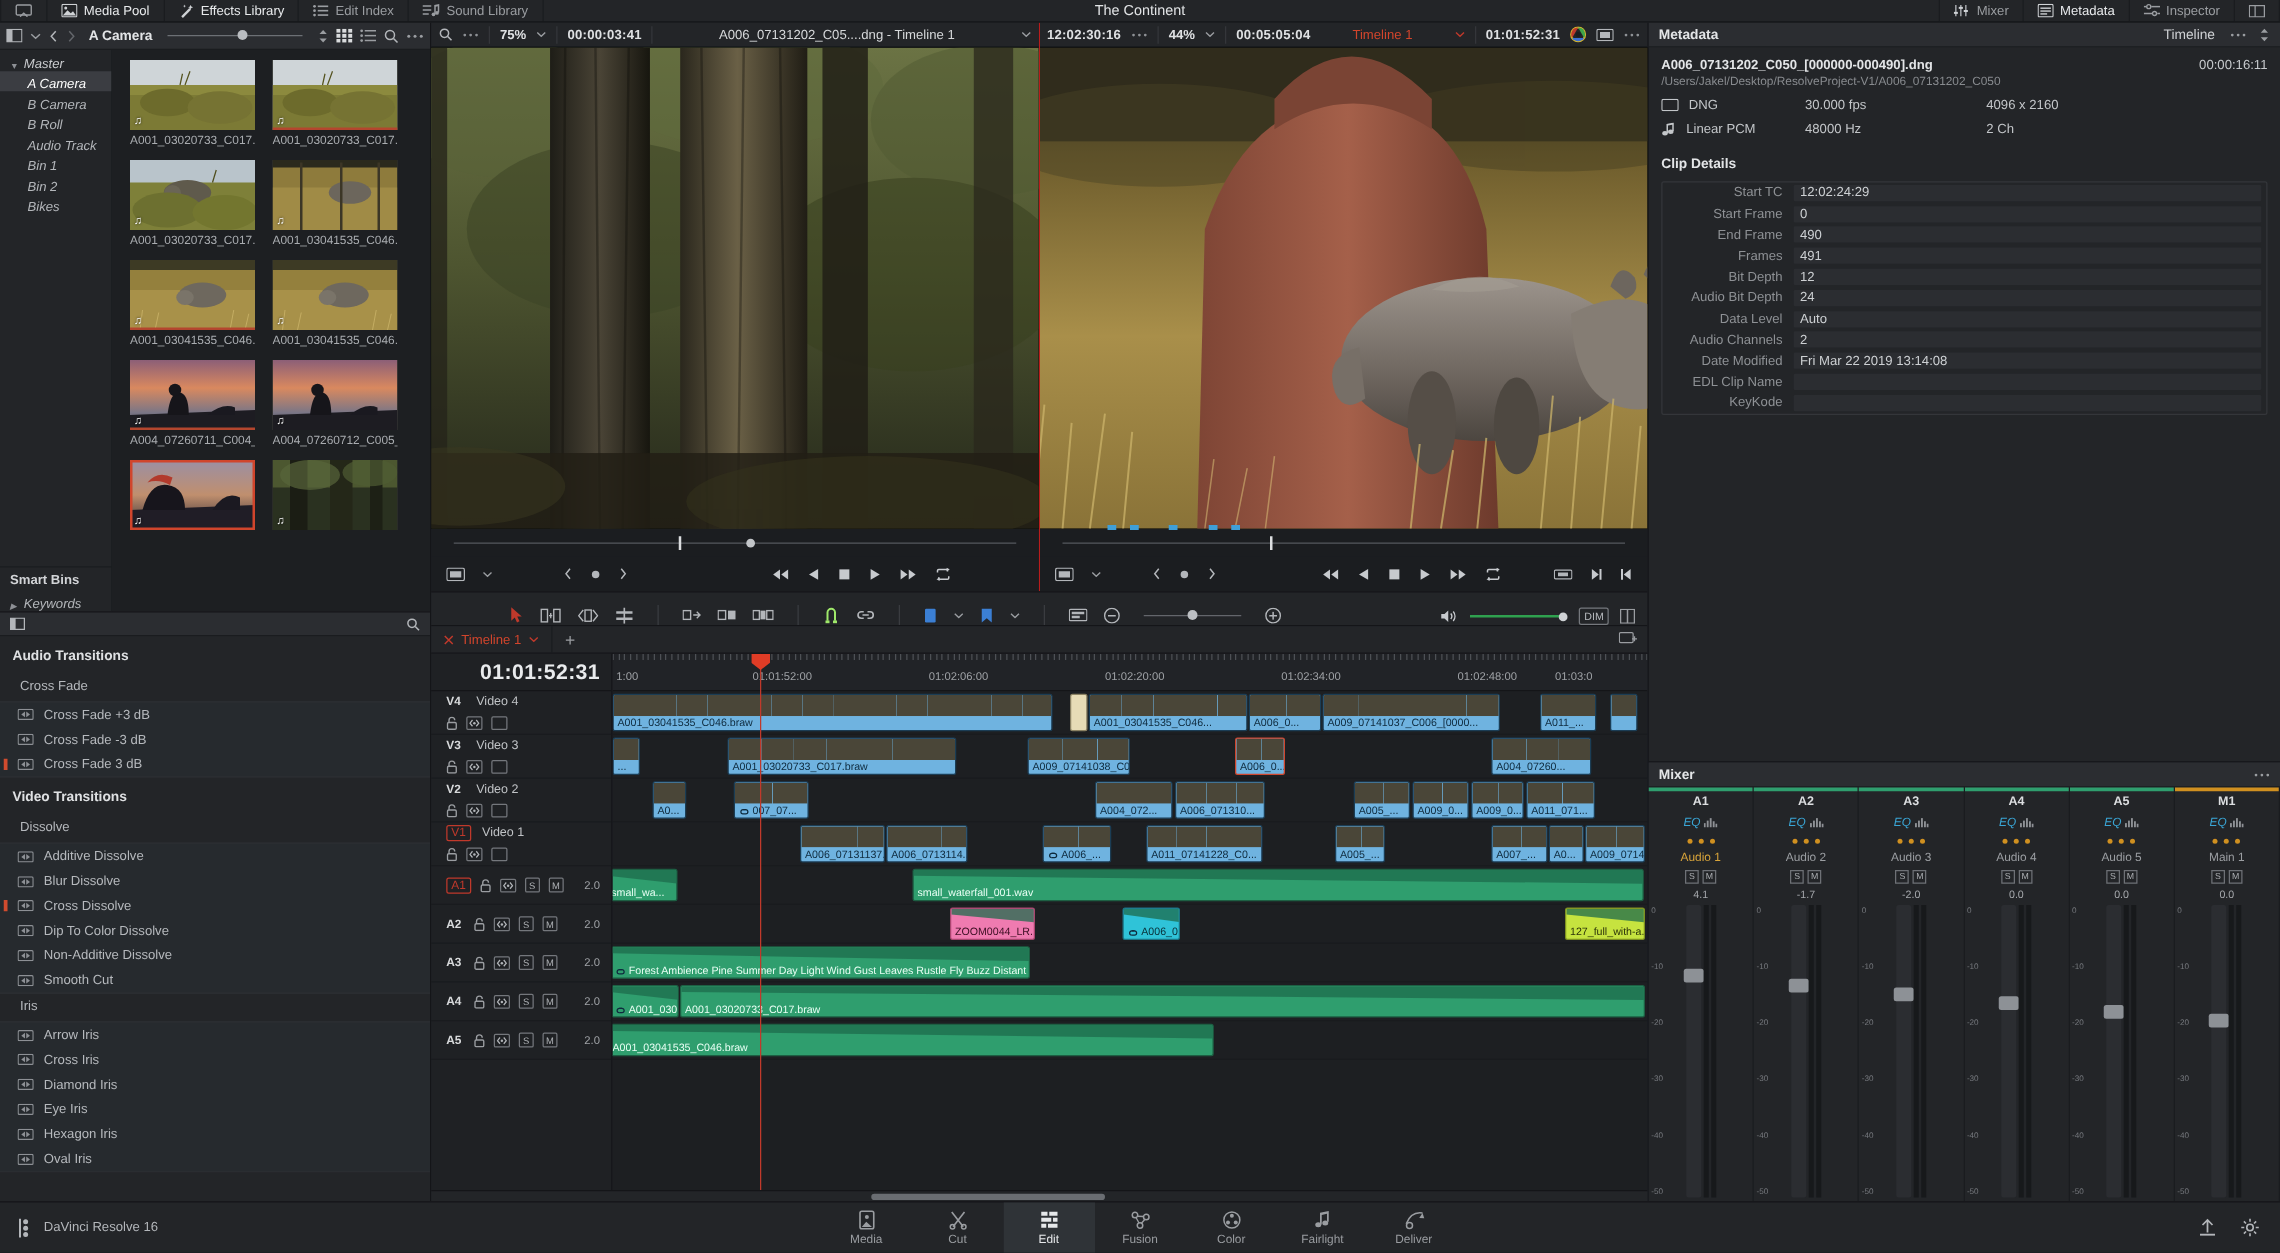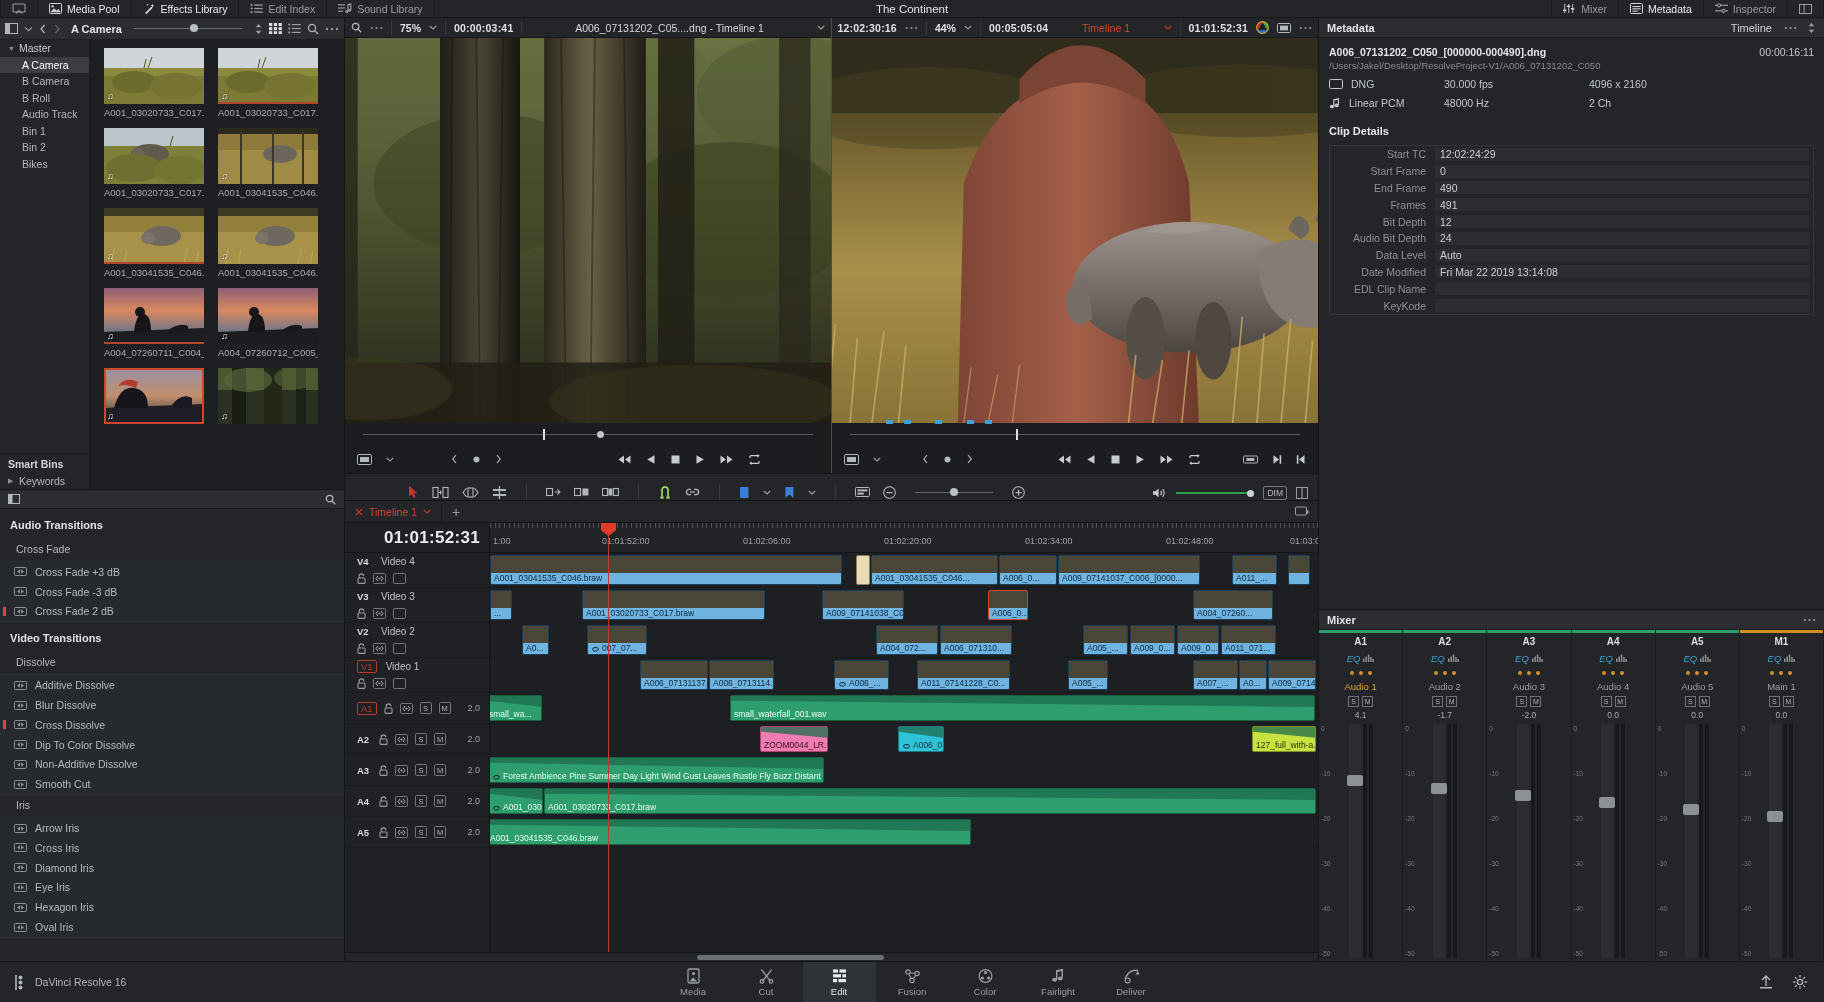--- a/index.html
+++ b/index.html
@@ -47,21 +47,21 @@
   }
   .mp-name { font-size: 11px; color: #e3e5e7; font-weight: bold; margin-left: 4px; }
   .mp-slider { flex: 1 1 auto; height: 14px; position: relative; margin: 0 6px; }
   .mp-slider .track { position: absolute; top: 6px; left: 0; right: 0; height: 1px; background: #6c7075; }
   .mp-slider .knob { position: absolute; top: 2.5px; left: 52%; width: 8px; height: 8px;
                      border-radius: 50%; background: #b9bcc0; }
 
   .mp-body { display: flex; flex: 1 1 auto; min-height: 0; }
   .bins { width: 90px; flex: 0 0 90px; background: #232528; border-right: 1px solid #1a1c1f;
           display: flex; flex-direction: column; font-size: 10.5px; }
-  .bin-row { height: 16.5px; display: flex; align-items: center; padding-left: 8px; color: #b4b7bb; }
+  .bin-row { height: 16.5px; display: flex; align-items: flex-end; padding-left: 8px; color: #b4b7bb; font-style: italic; }
   .bin-row.master { color: #c9cbce; }
   .bin-row.sel { background: #3b3d42; color: #fff; }
   .bin-row .nest { padding-left: 14px; }
   .bin-arrow { width: 9px; font-size: 7px; color: #8d9095; margin-right: 2px; }
   .bins-gap { flex: 1 1 auto; }
   .smart-hdr { font-size: 10.5px; color: #d2d4d7; font-weight: bold; padding: 4px 0 3px 8px;
                border-top: 1px solid #1a1c1f; }
 
   .thumbs { flex: 1 1 auto; background: #1d1f22; overflow: hidden; position: relative; }
   .thumb-grid { display: flex; flex-wrap: wrap; padding: 8px 0 0 14px; gap: 10px 14px; }
@@ -676,21 +676,21 @@
               </div>
               <div class="fx-item">
                 <span class="redmk"></span>
                 <span class="ic fx-ic">
                   <svg width="13" height="9" viewBox="0 0 13 9">
                     <rect x=".5" y=".5" width="12" height="8" rx="1" fill="none" stroke="#8d9095" stroke-width="1"></rect>
                     <path d="M3 4.5 L6 2.2 L6 6.8 Z" fill="#8d9095"></path>
                     <path d="M10 4.5 L7 2.2 L7 6.8 Z" fill="#8d9095"></path>
                   </svg>
                 </span>
-                <span>Cross Fade 2 dB</span>
+                <span>Cross Fade 3 dB</span>
               </div>
             </div>
             <div class="fx-h1">Video Transitions</div>
             <div class="fx-h2">Dissolve</div>
             <div class="fx-box">
               <div class="fx-item">
                 <span class="ic fx-ic">
                   <svg width="13" height="9" viewBox="0 0 13 9">
                     <rect x=".5" y=".5" width="12" height="8" rx="1" fill="none" stroke="#8d9095" stroke-width="1"></rect>
                     <path d="M3 4.5 L6 2.2 L6 6.8 Z" fill="#8d9095"></path>
@@ -1719,21 +1719,21 @@
                   <span class="tick" style="left: 822.5px;"></span>
                   <span class="tick" style="left: 827.2px;"></span>
                 </div>
               <div id="ruler-labels">
                   <span class="rlabel" style="left: 3px;">1:00</span>
                   <span class="rlabel" style="left: 112px;">01:01:52:00</span>
                   <span class="rlabel" style="left: 253px;">01:02:06:00</span>
                   <span class="rlabel" style="left: 394px;">01:02:20:00</span>
                   <span class="rlabel" style="left: 535px;">01:02:34:00</span>
                   <span class="rlabel" style="left: 676px;">01:02:48:00</span>
-                  <span class="rlabel" style="left: 800px;">01:03:0</span>
+                  <span class="rlabel" style="left: 754px;">01:03:0</span>
                 </div>
             </div>
             <div class="trackrows" id="trackrows">
                 <div class="trow vid" style="height: 35px;">
                   <div class="clip vclip" style="left: 0px; width: 352px; height: 30px;">
                     <span class="thumbstrip" style="height:17px">
                       <span style="position:absolute;left:0px;width:25.142857142857142px;top:0;height:17px;overflow:hidden;display:block"><svg width="26" height="17" viewBox="0 0 100 56" preserveAspectRatio="none">
                           <rect width="100" height="56" fill="#4a4638"></rect>
                         </svg></span>
                       <span style="position:absolute;left:25.142857142857142px;width:25.142857142857142px;top:0;height:17px;overflow:hidden;display:block"><svg width="26" height="17" viewBox="0 0 100 56" preserveAspectRatio="none">
@@ -2294,20 +2294,24 @@
               <span class="k">Bit Depth</span>
               <span class="v">12</span>
             </div>
             <div class="cd-row">
               <span class="k">Audio Bit Depth</span>
               <span class="v">24</span>
             </div>
             <div class="cd-row">
               <span class="k">Data Level</span>
               <span class="v">Auto</span>
+            </div>
+            <div class="cd-row">
+              <span class="k">Audio Channels</span>
+              <span class="v">2</span>
             </div>
             <div class="cd-row">
               <span class="k">Date Modified</span>
               <span class="v">Fri Mar 22 2019 13:14:08</span>
             </div>
             <div class="cd-row empty">
               <span class="k">EDL Clip Name</span>
               <span class="v"></span>
             </div>
             <div class="cd-row empty">

